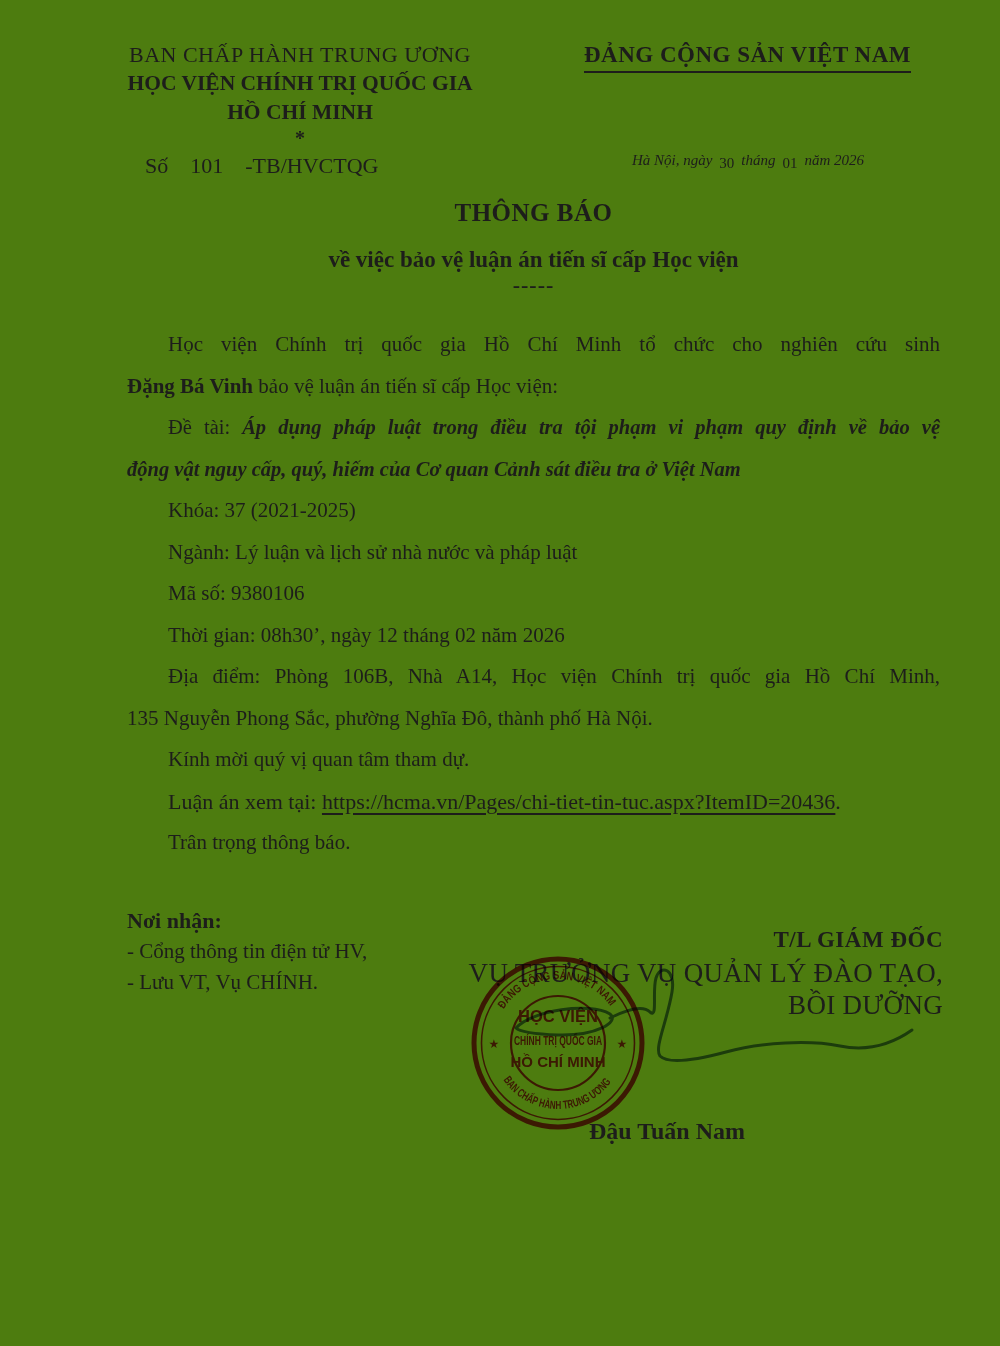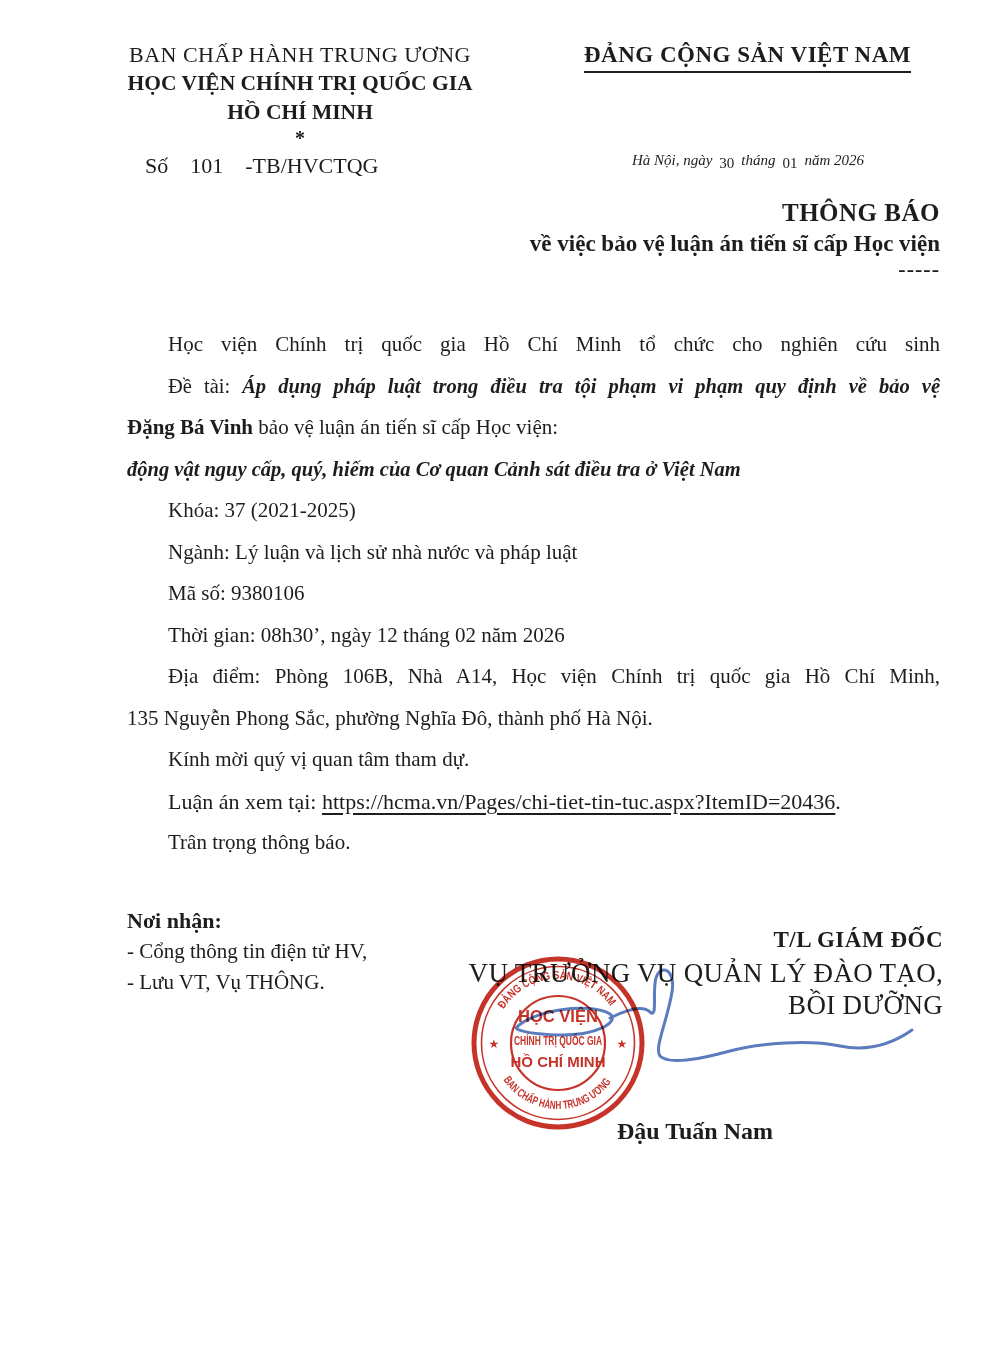--- a/index.html
+++ b/index.html
@@ -1,62 +1,62 @@
 <!DOCTYPE html>
 <html><head>
 <meta charset="utf-8">
 <style>
   * { margin:0; padding:0; box-sizing:border-box; }
   html,body { background:#e8e8e8; }
   .page {
     position:relative;
     width:1000px; height:1346px;
     margin:0 auto;
-    background:#ffffff;
+    background:#4d7c0f;
     color:#1d1d1b;
     font-family:"Liberation Serif", serif;
     overflow:hidden;
   }
   
   .hdr-left { position:absolute; left:95px; top:40px; width:410px; text-align:center; line-height:29px; }
   .hdr-left .l1 { font-size:22px; letter-spacing:0.5px; }
   .hdr-left .l2 { font-size:21.5px; font-weight:bold; }
   .hdr-left .l3 { font-size:21.5px; font-weight:bold; }
   .hdr-left .star { font-size:20px; font-weight:bold; line-height:22px; }
   .hdr-right { position:absolute; left:550px; top:42px; width:395px; text-align:center; }
   .motto { display:inline-block; font-size:23px; font-weight:bold; letter-spacing:0.5px;
            border-bottom:2.5px solid #1d1d1b; padding-bottom:3px; }
   .num-line { position:absolute; left:145px; top:153px; font-size:22px; white-space:nowrap; }
   .num-line .gap { display:inline-block; width:22px; }
   .date-line { position:absolute; left:548px; top:152px; width:400px; text-align:center;
                font-size:15px; font-style:italic; white-space:nowrap; }
   .date-line .filled { font-style:normal; position:relative; top:3px; padding:0 7px; }
   
-  .title-block { position:absolute; left:127px; top:199px; width:813px; text-align:right; }
+  .title-block { position:absolute; left:127px; top:199px; width:813px; text-align:center; }
   .title-main { font-size:25px; font-weight:bold; letter-spacing:0.5px; }
-  .title-sub  { font-size:23px; font-weight:bold; margin-top:4px; }
+  .title-sub  { font-size:23px; font-weight:bold; margin-top:20px; }
   .title-div  { font-size:22px; font-weight:bold; letter-spacing:1px; line-height:24px; }
   
   .main { position:absolute; left:127px; top:324px; width:813px;
           font-size:21px; line-height:41.5px; }
   .ln { white-space:nowrap; }
   .ind { text-indent:41px; }
   .fit { text-align:justify; text-align-last:justify; }
   .topic { font-size:20.5px; }
   .urlline { font-size:22px; }
   .url { text-decoration:underline; text-underline-offset:4px; }
   b.name { font-weight:bold; }
   .bi { font-weight:bold; font-style:italic; }
   
   .recips { position:absolute; left:127px; top:905px; font-size:21px; line-height:31px; }
   .recips .label { font-size:22px; font-weight:bold; text-underline-offset:4px; }
   .sign-block { position:absolute; left:428px; top:923px; width:515px; text-align:right; }
   .sign-t1 { font-size:23px; font-weight:bold; letter-spacing:0.5px; line-height:34px; }
   .sign-t2 { font-size:27px; letter-spacing:0.3px; line-height:32px; }
-  .signer-name { position:absolute; left:590px; top:1118px; width:210px; text-align:center;
+  .signer-name { position:absolute; left:562px; top:1118px; width:210px; text-align:center;
                  font-size:24px; font-weight:bold; }
   
   .stamp { position:absolute; left:470px; top:955px; width:176px; height:176px;
            mix-blend-mode:multiply; opacity:0.94; }
   .autograph { position:absolute; left:480px; top:948px; width:450px; height:135px;
                mix-blend-mode:multiply; }
 </style>
 </head>
 <body>
 
@@ -82,38 +82,38 @@
   </div>
 
   <div class="title-block">
     <div class="title-main">THÔNG BÁO</div>
     <div class="title-sub">về việc bảo vệ luận án tiến sĩ cấp Học viện</div>
     <div class="title-div">-----</div>
   </div>
 
   <div class="main">
     <div class="ln ind fit">Học viện Chính trị quốc gia Hồ Chí Minh tổ chức cho nghiên cứu sinh</div>
+    <div class="ln"><b class="name">Đặng Bá Vinh</b><span> bảo vệ luận án tiến sĩ cấp Học viện:</span></div>
     <div class="ln ind fit topic"><span>Đề tài: </span><span class="bi">Áp dụng pháp luật trong điều tra tội phạm vi phạm quy định về bảo vệ</span></div>
-    <div class="ln"><b class="name">Đặng Bá Vinh</b><span> bảo vệ luận án tiến sĩ cấp Học viện:</span></div>
     <div class="ln topic"><span class="bi">động vật nguy cấp, quý, hiếm của Cơ quan Cảnh sát điều tra ở Việt Nam</span></div>
     <div class="ln ind">Khóa: 37 (2021-2025)</div>
     <div class="ln ind">Ngành: Lý luận và lịch sử nhà nước và pháp luật</div>
     <div class="ln ind">Mã số: 9380106</div>
     <div class="ln ind">Thời gian: 08h30’, ngày 12 tháng 02 năm 2026</div>
     <div class="ln ind fit">Địa điểm: Phòng 106B, Nhà A14, Học viện Chính trị quốc gia Hồ Chí Minh,</div>
     <div class="ln">135 Nguyễn Phong Sắc, phường Nghĩa Đô, thành phố Hà Nội.</div>
     <div class="ln ind">Kính mời quý vị quan tâm tham dự.</div>
     <div class="ln ind urlline"><span>Luận án xem tại: </span><span class="url">https://hcma.vn/Pages/chi-tiet-tin-tuc.aspx?ItemID=20436</span><span>.</span></div>
     <div class="ln ind">Trân trọng thông báo.</div>
   </div>
 
   <div class="recips">
     <div class="label">Nơi nhận:</div>
     <div>- Cổng thông tin điện tử HV,</div>
-    <div>- Lưu VT, Vụ THÔNG.</div>
+    <div>- Lưu VT, Vụ CHÍNH.</div>
   </div>
 
   <div class="sign-block">
     <div class="sign-t1">T/L GIÁM ĐỐC</div>
     <div class="sign-t2">VỤ TRƯỞNG VỤ QUẢN LÝ ĐÀO TẠO, BỒI DƯỠNG</div>
   </div>
 
   <svg class="stamp" viewBox="0 0 176 176">
     <g fill="none" stroke="#c2261b">
       <circle cx="88" cy="88" r="84" stroke-width="5"></circle>

